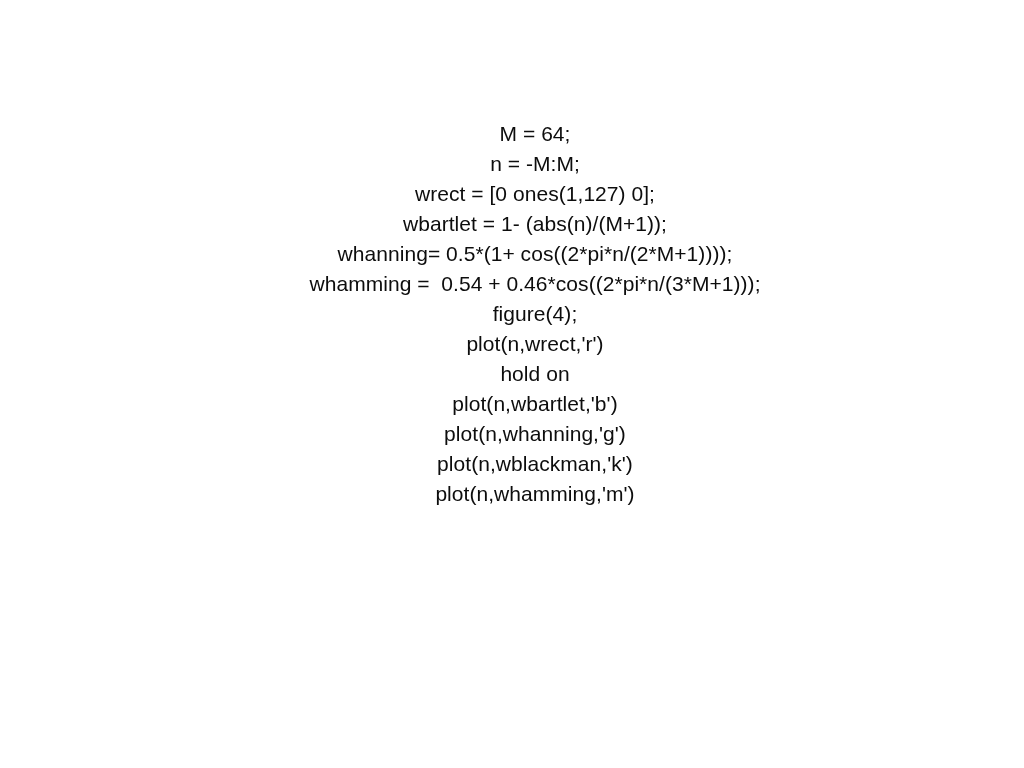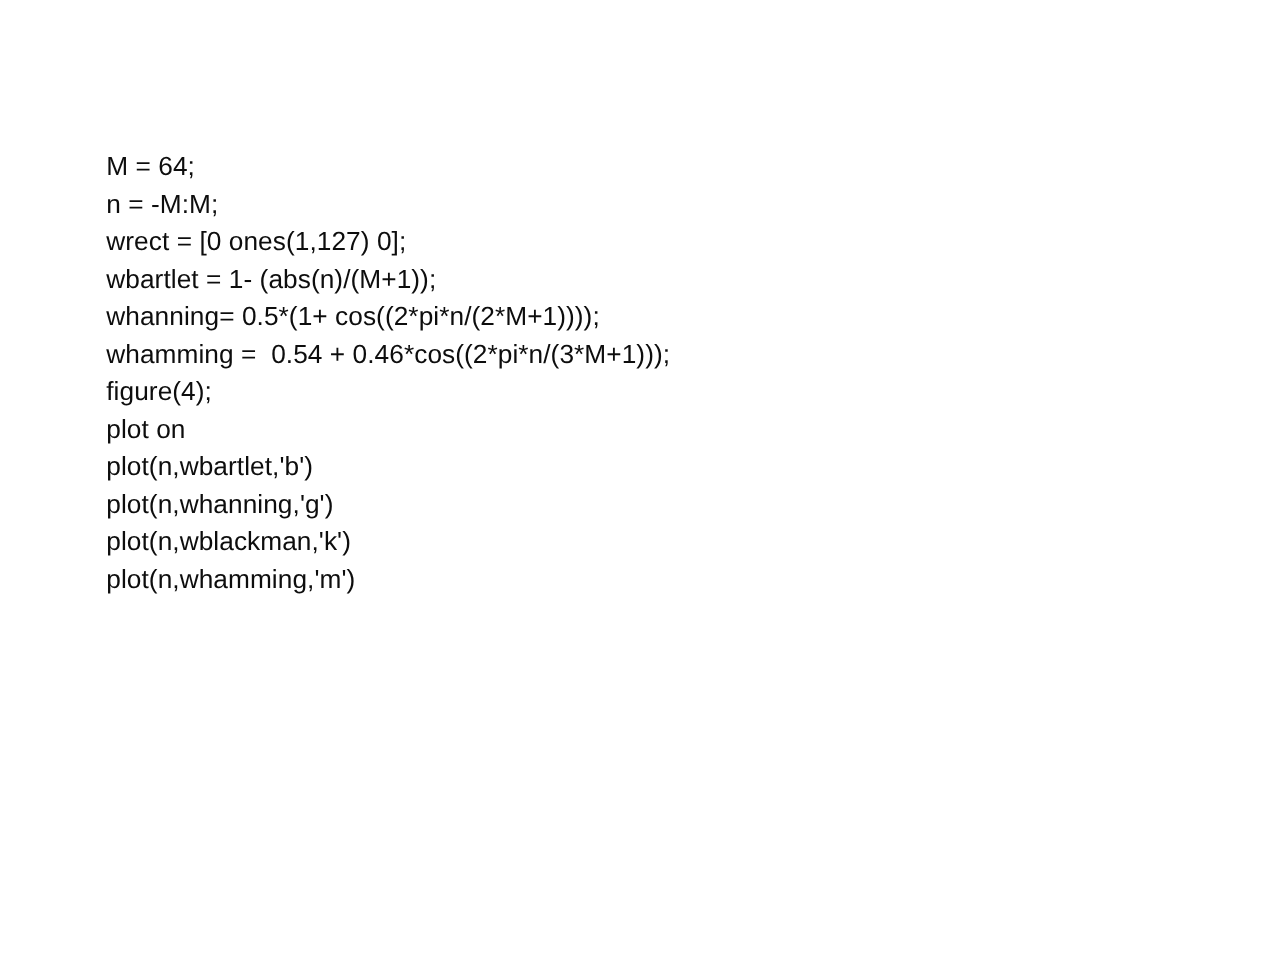--- a/index.html
+++ b/index.html
@@ -32,20 +32,21 @@
   }
 
   .code-line {
     font-family: "Liberation Sans", sans-serif;
     font-size: 21px;
     line-height: 30px;
     color: #0d0d0d;
     white-space: pre;
     letter-spacing: 0.05px;
     font-weight: 400;
+    text-align: center;
   }
 </style>
 </head>
 <body>
 
 <div class="slide">
 
   <div class="code-block">
 
     <div class="code-line">M = 64;</div>
@@ -57,22 +58,23 @@
 
     <div class="code-line">wbartlet = 1- (abs(n)/(M+1));</div>
 
     <div class="code-line">whanning= 0.5*(1+ cos((2*pi*n/(2*M+1))));</div>
 
     <div class="code-line">whamming =  0.54 + 0.46*cos((2*pi*n/(3*M+1)));</div>
 
 
     <div class="code-line">figure(4);</div>
 
+    <div class="code-line">plot(n,wrect,'r')</div>
 
-    <div class="code-line">plot on</div>
+    <div class="code-line">hold on</div>
 
     <div class="code-line">plot(n,wbartlet,'b')</div>
 
     <div class="code-line">plot(n,whanning,'g')</div>
 
     <div class="code-line">plot(n,wblackman,'k')</div>
 
     <div class="code-line">plot(n,whamming,'m')</div>
 
   </div>

